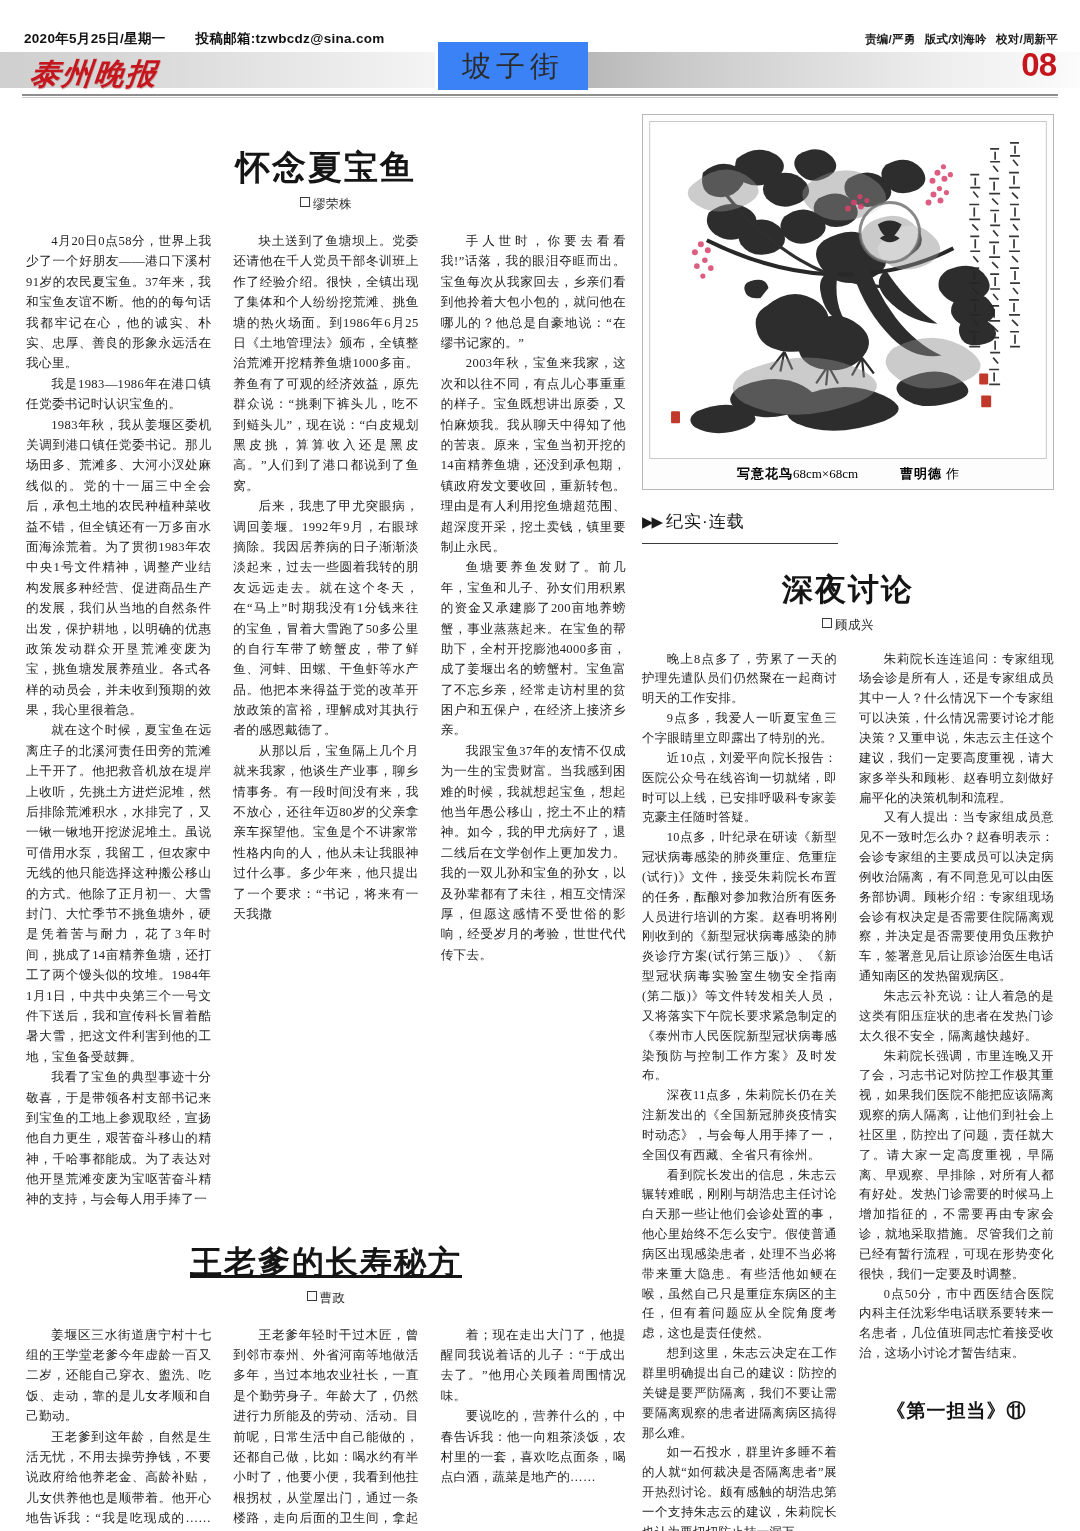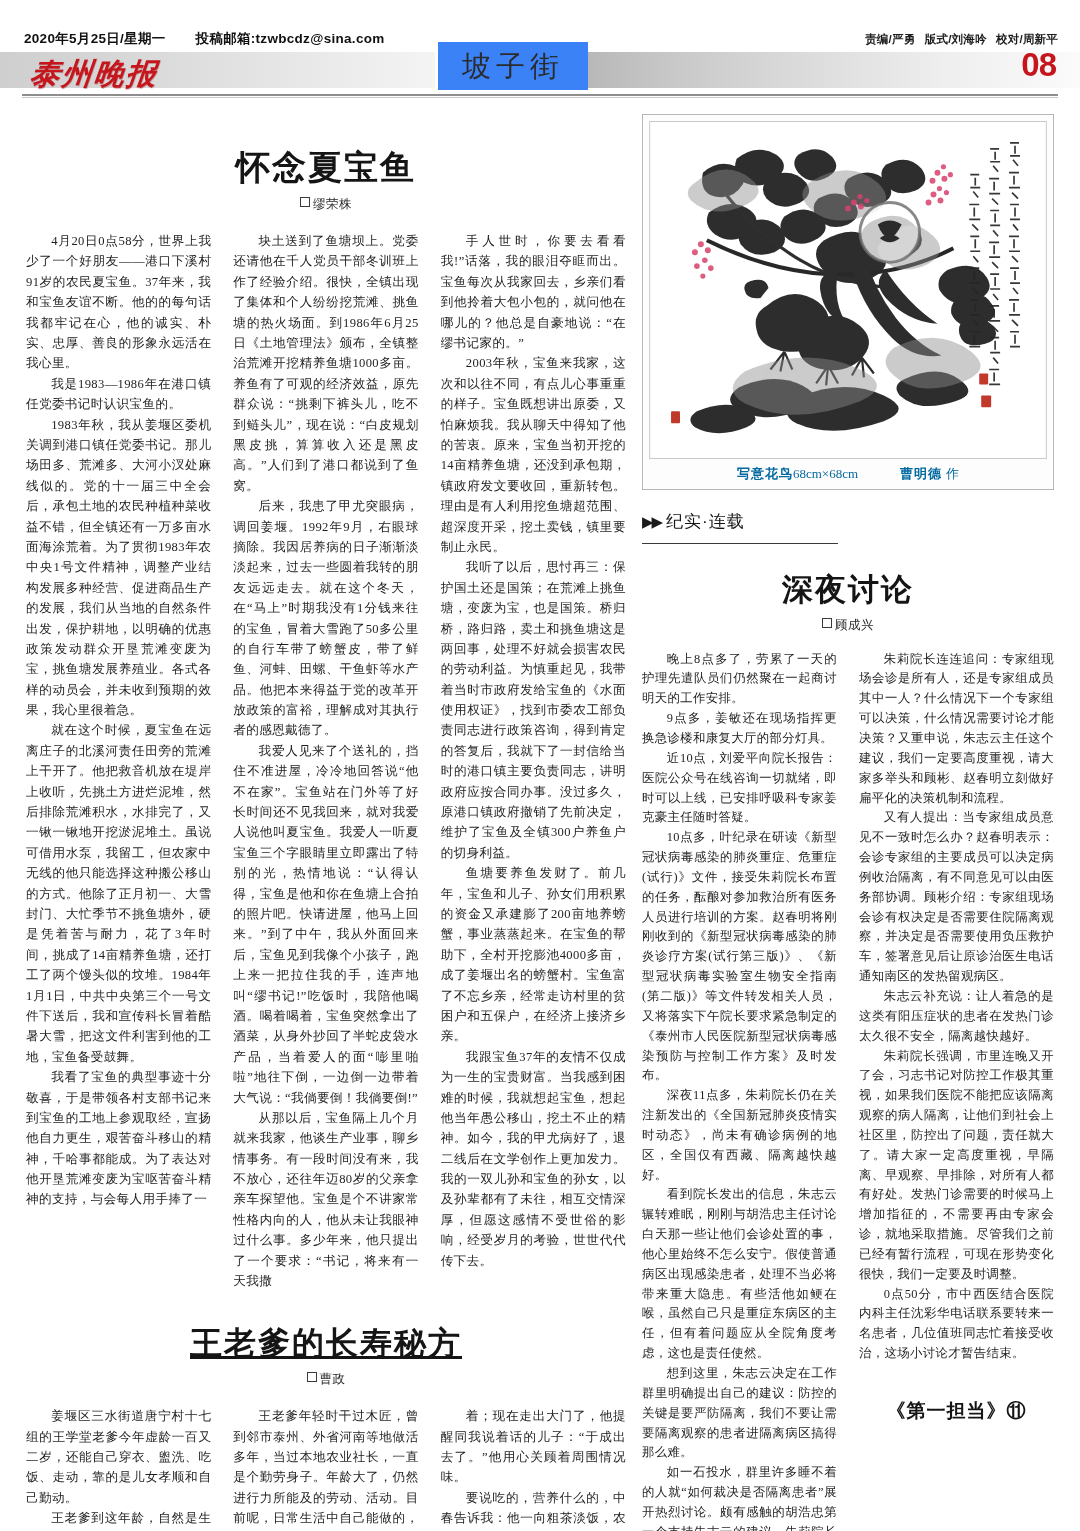--- a/index.html
+++ b/index.html
@@ -233,21 +233,21 @@
     overflow: hidden;
   }
   .plate-caption {
     margin-top: 6px;
     display: flex;
     align-items: baseline;
     justify-content: center;
     gap: 0;
     font-family: "Liberation Serif", "DejaVu Serif", serif;
     font-size: 13px;
-    color: #0369a1;
+    color: #000000;
   }
   .plate-caption .cap-title { font-weight: 700; letter-spacing: 1px; }
   .plate-caption .cap-size { font-size: 13px; }
   .plate-caption .cap-author { font-weight: 700; margin-left: 42px; letter-spacing: 1px;}
   .plate-caption .cap-zuo { margin-left: 4px; }
 
   
   .section-flag {
     margin-top: 20px;
     padding-bottom: 10px;
@@ -324,27 +324,25 @@
         <div class="col">
           <p>4月20日0点58分，世界上我少了一个好朋友——港口下溪村91岁的农民夏宝鱼。37年来，我和宝鱼友谊不断。他的的每句话我都牢记在心，他的诚实、朴实、忠厚、善良的形象永远活在我心里。</p>
           <p>我是1983—1986年在港口镇任党委书记时认识宝鱼的。</p>
           <p>1983年秋，我从姜堰区委机关调到港口镇任党委书记。那儿场田多、荒滩多、大河小汊处麻线似的。党的十一届三中全会后，承包土地的农民种植种菜收益不错，但全镇还有一万多亩水面海涂荒着。为了贯彻1983年农中央1号文件精神，调整产业结构发展多种经营、促进商品生产的发展，我们从当地的自然条件出发，保护耕地，以明确的优惠政策发动群众开垦荒滩变废为宝，挑鱼塘发展养殖业。各式各样的动员会，并未收到预期的效果，我心里很着急。</p>
           <p>就在这个时候，夏宝鱼在远离庄子的北溪河责任田旁的荒滩上干开了。他把救音机放在堤岸上收听，先挑土方进烂泥堆，然后排除荒滩积水，水排完了，又一锹一锹地开挖淤泥堆土。虽说可借用水泵，我留工，但农家中无线的他只能选择这种搬公移山的方式。他除了正月初一、大雪封门、大忙季节不挑鱼塘外，硬是凭着苦与耐力，花了3年时间，挑成了14亩精养鱼塘，还打工了两个馒头似的坟堆。1984年1月1日，中共中央第三个一号文件下送后，我和宣传科长冒着酷暑大雪，把这文件利害到他的工地，宝鱼备受鼓舞。</p>
           <p>我看了宝鱼的典型事迹十分敬喜，于是带领各村支部书记来到宝鱼的工地上参观取经，宣扬他自力更生，艰苦奋斗移山的精神，千哈事都能成。为了表达对他开垦荒滩变废为宝呕苦奋斗精神的支持，与会每人用手捧了一</p>
         </div>
         <div class="col">
           <p>块土送到了鱼塘坝上。党委还请他在千人党员干部冬训班上作了经验介绍。很快，全镇出现了集体和个人纷纷挖荒滩、挑鱼塘的热火场面。到1986年6月25日《土地管理法》颁布，全镇整治荒滩开挖精养鱼塘1000多亩。养鱼有了可观的经济效益，原先群众说：“挑剩下裤头儿，吃不到鲢头儿”，现在说：“白皮规划黑皮挑，算算收入还是黑皮高。”人们到了港口都说到了鱼窝。</p>
           <p>后来，我患了甲尤突眼病，调回姜堰。1992年9月，右眼球摘除。我因居养病的日子渐渐淡淡起来，过去一些圆着我转的朋友远远走去。就在这个冬天，在“马上”时期我没有1分钱来往的宝鱼，冒着大雪跑了50多公里的自行车带了螃蟹皮，带了鲜鱼、河蚌、田螺、干鱼虾等水产品。他把本来得益于党的改革开放政策的富裕，理解成对其执行者的感恩戴德了。</p>
-          <p>我爱人见来了个送礼的，挡住不准进屋，冷冷地回答说“他不在家”。宝鱼站在门外等了好长时间还不见我回来，就对我爱人说他叫夏宝鱼。我爱人一听夏宝鱼三个字眼睛里立即露出了特别的光，热情地说：“认得认得，宝鱼是他和你在鱼塘上合拍的照片吧。快请进屋，他马上回来。”到了中午，我从外面回来后，宝鱼见到我像个小孩子，跑上来一把拉住我的手，连声地叫“缪书记!”吃饭时，我陪他喝酒。喝着喝着，宝鱼突然拿出了酒菜，从身外抄回了半蛇皮袋水产品，当着爱人的面“嘭里啪啦”地往下倒，一边倒一边带着大气说：“我倘要倒！我倘要倒!”</p>
           <p>从那以后，宝鱼隔上几个月就来我家，他谈生产业事，聊乡情事务。有一段时间没有来，我不放心，还往年迈80岁的父亲拿亲车探望他。宝鱼是个不讲家常性格内向的人，他从未让我眼神过什么事。多少年来，他只提出了一个要求：“书记，将来有一天我撒</p>
         </div>
         <div class="col">
           <p>手人世时，你要去看看我!”话落，我的眼泪夺眶而出。宝鱼每次从我家回去，乡亲们看到他拎着大包小包的，就问他在哪儿的？他总是自豪地说：“在缪书记家的。”</p>
           <p>2003年秋，宝鱼来我家，这次和以往不同，有点儿心事重重的样子。宝鱼既想讲出原委，又怕麻烦我。我从聊天中得知了他的苦衷。原来，宝鱼当初开挖的14亩精养鱼塘，还没到承包期，镇政府发文要收回，重新转包。理由是有人利用挖鱼塘超范围、超深度开采，挖土卖钱，镇里要制止永民。</p>
-          <p>我听了以后，思忖再三：保护国土还是国策；在荒滩上挑鱼塘，变废为宝，也是国策。桥归桥，路归路，卖土和挑鱼塘这是两回事，处理不好就会损害农民的劳动利益。为慎重起见，我带着当时市政府发给宝鱼的《水面使用权证》，找到市委农工部负责同志进行政策咨询，得到肯定的答复后，我就下了一封信给当时的港口镇主要负责同志，讲明政府应按合同办事。没过多久，原港口镇政府撤销了先前决定，维护了宝鱼及全镇300户养鱼户的切身利益。</p>
           <p>鱼塘要养鱼发财了。前几年，宝鱼和儿子、孙女们用积累的资金又承建膨了200亩地养螃蟹，事业蒸蒸起来。在宝鱼的帮助下，全村开挖膨池4000多亩，成了姜堰出名的螃蟹村。宝鱼富了不忘乡亲，经常走访村里的贫困户和五保户，在经济上接济乡亲。</p>
           <p>我跟宝鱼37年的友情不仅成为一生的宝贵财富。当我感到困难的时候，我就想起宝鱼，想起他当年愚公移山，挖土不止的精神。如今，我的甲尤病好了，退二线后在文学创作上更加发力。我的一双儿孙和宝鱼的孙女，以及孙辈都有了未往，相互交情深厚，但愿这感情不受世俗的影响，经受岁月的考验，世世代代传下去。</p>
         </div>
       </div>
     </div>
 
     <div class="spacer-2"></div>
 
     <div>
       <h1 class="headline headline-3">王老爹的长寿秘方</h1>
@@ -509,24 +507,24 @@
 
     <div class="headline-2-wrap">
       <h1 class="headline headline-2">深夜讨论</h1>
       <div class="byline">
         <span class="box"></span><span>顾成兴</span>
       </div>
 
       <div class="cols-2">
         <div class="col col-narrow">
           <p>晚上8点多了，劳累了一天的护理先遣队员们仍然聚在一起商讨明天的工作安排。</p>
-          <p>9点多，姜敏还在现场指挥更换急诊楼和康复大厅的部分灯具。</p>
+          <p>9点多，我爱人一听夏宝鱼三个字眼睛里立即露出了特别的光。</p>
           <p>近10点，刘爱平向院长报告：医院公众号在线咨询一切就绪，即时可以上线，已安排呼吸科专家姜克豪主任随时答疑。</p>
           <p>10点多，叶纪录在研读《新型冠状病毒感染的肺炎重症、危重症(试行)》文件，接受朱莉院长布置的任务，酝酿对参加救治所有医务人员进行培训的方案。赵春明将刚刚收到的《新型冠状病毒感染的肺炎诊疗方案(试行第三版)》、《新型冠状病毒实验室生物安全指南(第二版)》等文件转发相关人员，又将落实下午院长要求紧急制定的《泰州市人民医院新型冠状病毒感染预防与控制工作方案》及时发布。</p>
-          <p>深夜11点多，朱莉院长仍在关注新发出的《全国新冠肺炎疫情实时动态》，尚未有确诊病例的地区，全国仅有西藏、隔离越快越好。</p>
+          <p>深夜11点多，朱莉院长仍在关注新发出的《全国新冠肺炎疫情实时动态》，与会每人用手捧了一，全国仅有西藏、全省只有徐州。</p>
           <p>看到院长发出的信息，朱志云辗转难眠，刚刚与胡浩忠主任讨论白天那一些让他们会诊处置的事，他心里始终不怎么安宁。假使普通病区出现感染患者，处理不当必将带来重大隐患。有些活他如鲠在喉，虽然自己只是重症东病区的主任，但有着问题应从全院角度考虑，这也是责任使然。</p>
           <p>想到这里，朱志云决定在工作群里明确提出自己的建议：防控的关键是要严防隔离，我们不要让需要隔离观察的患者进隔离病区搞得那么难。</p>
           <p>如一石投水，群里许多睡不着的人就“如何裁决是否隔离患者”展开热烈讨论。颇有感触的胡浩忠第一个支持朱志云的建议，朱莉院长也认为要切切防止挂一漏万。</p>
         </div>
         <div class="col col-narrow">
           <p>朱莉院长连连追问：专家组现场会诊是所有人，还是专家组成员其中一人？什么情况下一个专家组可以决策，什么情况需要讨论才能决策？又重申说，朱志云主任这个建议，我们一定要高度重视，请大家多举头和顾彬、赵春明立刻做好扁平化的决策机制和流程。</p>
           <p>又有人提出：当专家组成员意见不一致时怎么办？赵春明表示：会诊专家组的主要成员可以决定病例收治隔离，有不同意见可以由医务部协调。顾彬介绍：专家组现场会诊有权决定是否需要住院隔离观察，并决定是否需要使用负压救护车，签署意见后让原诊治医生电话通知南区的发热留观病区。</p>
           <p>朱志云补充说：让人着急的是这类有阳压症状的患者在发热门诊太久很不安全，隔离越快越好。</p>
           <p>朱莉院长强调，市里连晚又开了会，习志书记对防控工作极其重视，如果我们医院不能把应该隔离观察的病人隔离，让他们到社会上社区里，防控出了问题，责任就大了。请大家一定高度重视，早隔离、早观察、早排除，对所有人都有好处。发热门诊需要的时候马上增加指征的，不需要再由专家会诊，就地采取措施。尽管我们之前已经有暂行流程，可现在形势变化很快，我们一定要及时调整。</p>
           <p>0点50分，市中西医结合医院内科主任沈彩华电话联系要转来一名患者，几位值班同志忙着接受收治，这场小讨论才暂告结束。</p>

